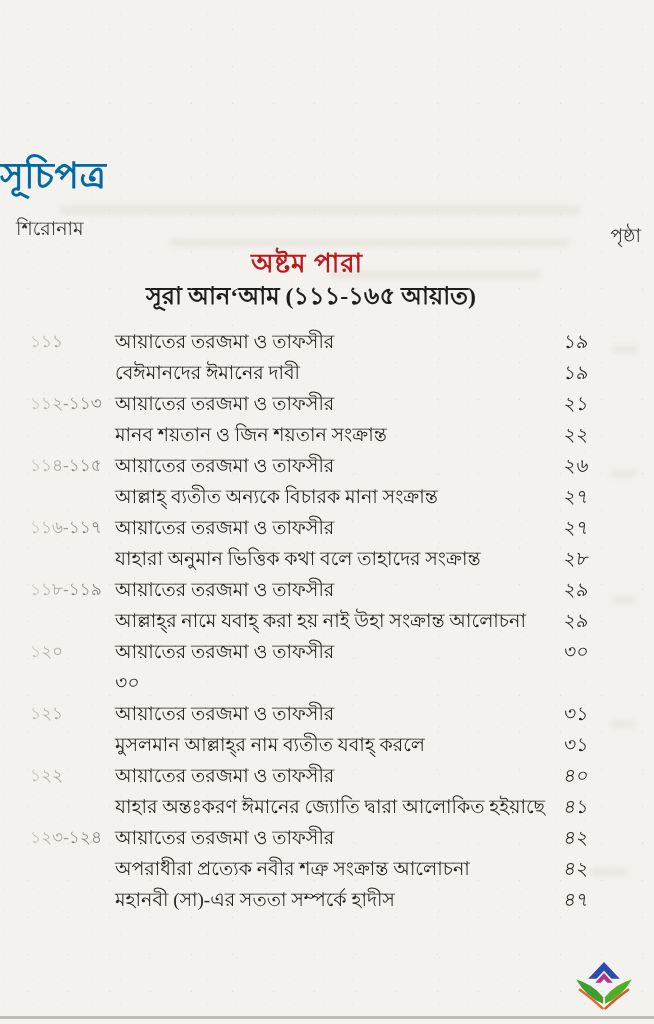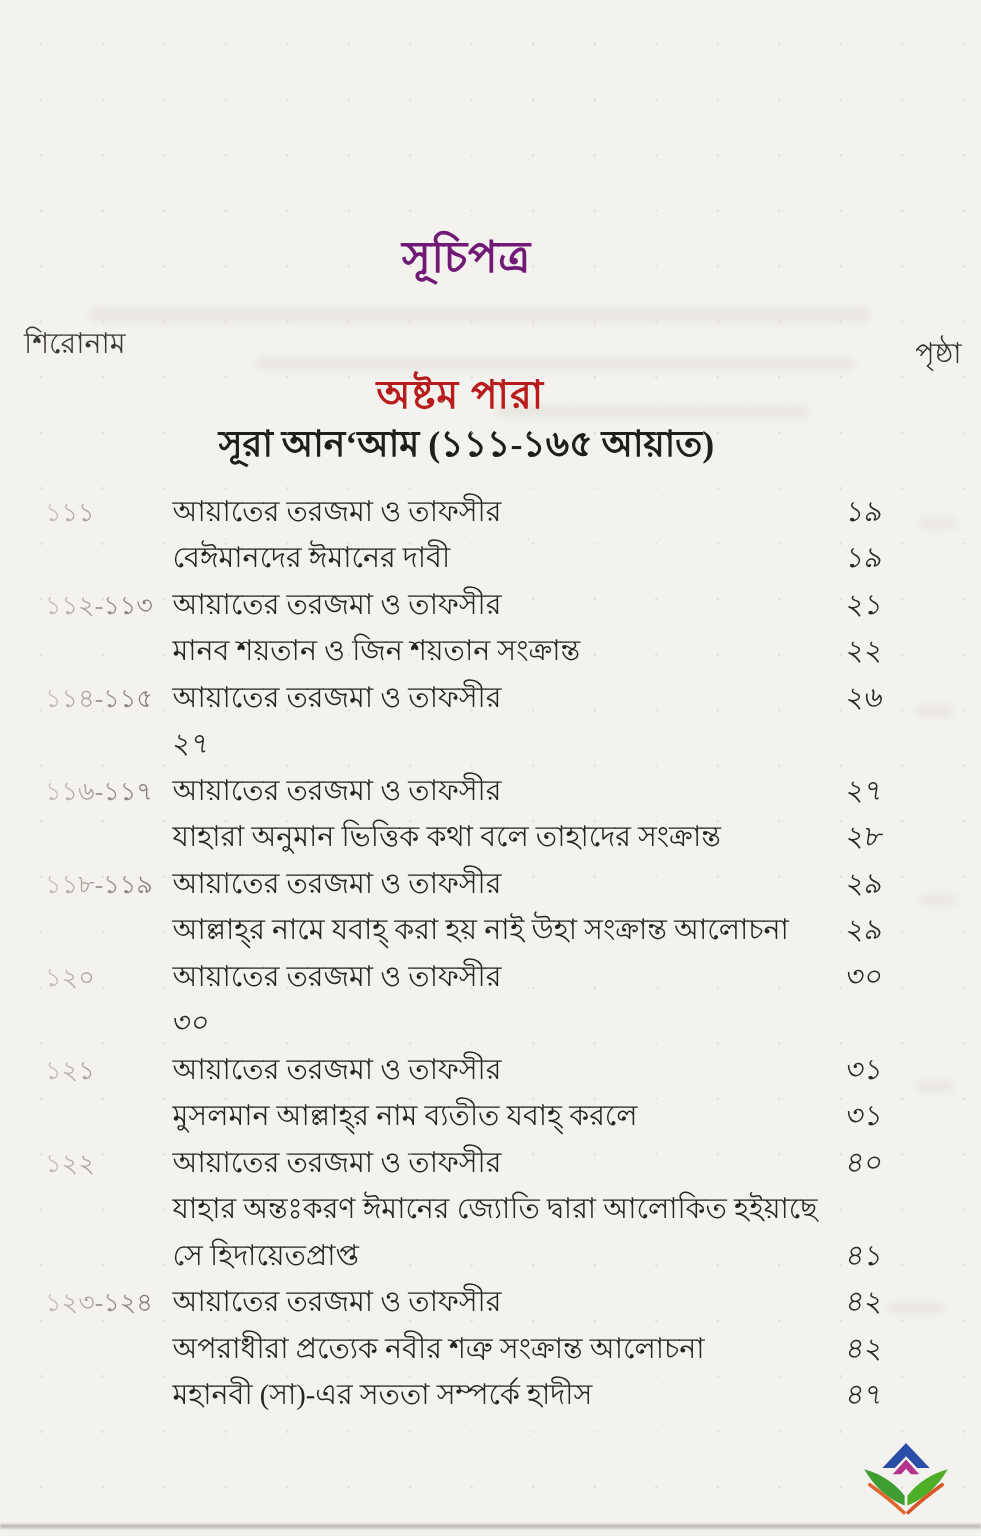--- a/index.html
+++ b/index.html
@@ -11,22 +11,22 @@
   .sheet{position:relative;width:654px;height:1024px;background:#f3f2ee;}
   
   .sheet::after{
     content:"";position:absolute;inset:0;pointer-events:none;opacity:.55;
     background-image:radial-gradient(#cfccc5 0.6px, transparent 0.9px),
                      radial-gradient(#dedbd4 0.5px, transparent 0.8px);
     background-size:41px 37px,29px 23px;
     background-position:7px 11px,19px 3px;
   }
   .doc-title{
-    position:absolute;top:148px;left:0;width:622px;text-align:center;
-    font-size:29px;font-weight:700;color:#701a75;letter-spacing:.5px;
+    position:absolute;top:148px;left:0;width:622px;text-align:left;
+    font-size:36px;font-weight:700;color:#0369a1;letter-spacing:.5px;
   }
   .col-head-left{
     position:absolute;top:214px;left:16px;font-size:19px;color:#3a3834;
   }
   .col-head-right{
     position:absolute;top:221px;right:13px;font-size:19px;color:#34322e;
   }
   .section-heading{
     position:absolute;top:243px;left:0;width:614px;text-align:center;
     font-size:26px;font-weight:700;color:#b91c1c;letter-spacing:1px;
@@ -125,20 +125,24 @@
       <div class="toc-row">
       <span class="verse">১১৪-১১৫</span>
       <span class="titles">
         <span class="t1">আয়াতের তরজমা ও তাফসীর</span>
 
       </span>
       <span class="pagenum"><span class="pg-inner">২৬</span></span>
     </div>
       <div class="toc-row">
       <span class="verse"></span>
+      <span class="titles">
+        <span class="t1">আল্লাহ্ ব্যতীত অন্যকে বিচারক মানা সংক্রান্ত</span>
+
+      </span>
       <span class="pagenum"><span class="pg-inner">২৭</span></span>
     </div>
       <div class="toc-row">
       <span class="verse">১১৬-১১৭</span>
       <span class="titles">
         <span class="t1">আয়াতের তরজমা ও তাফসীর</span>
 
       </span>
       <span class="pagenum"><span class="pg-inner">২৭</span></span>
     </div>
@@ -199,21 +203,20 @@
       <span class="titles">
         <span class="t1">আয়াতের তরজমা ও তাফসীর</span>
 
       </span>
       <span class="pagenum"><span class="pg-inner">৪০</span></span>
     </div>
       <div class="toc-row">
       <span class="verse"></span>
       <span class="titles">
         <span class="t1">যাহার অন্তঃকরণ ঈমানের জ্যোতি দ্বারা আলোকিত হইয়াছে</span>
-        <span class="t2">সে হিদায়েতপ্রাপ্ত</span>
       </span>
       <span class="pagenum"><span class="pg-inner">৪১</span></span>
     </div>
       <div class="toc-row">
       <span class="verse">১২৩-১২৪</span>
       <span class="titles">
         <span class="t1">আয়াতের তরজমা ও তাফসীর</span>
 
       </span>
       <span class="pagenum"><span class="pg-inner">৪২</span></span>

